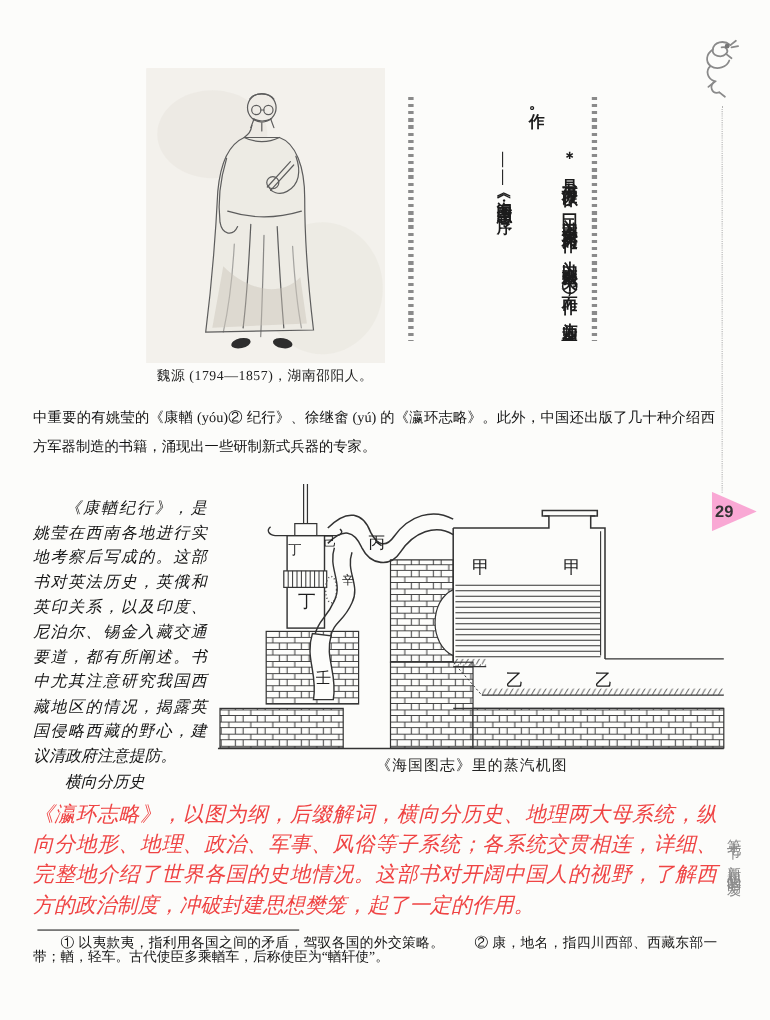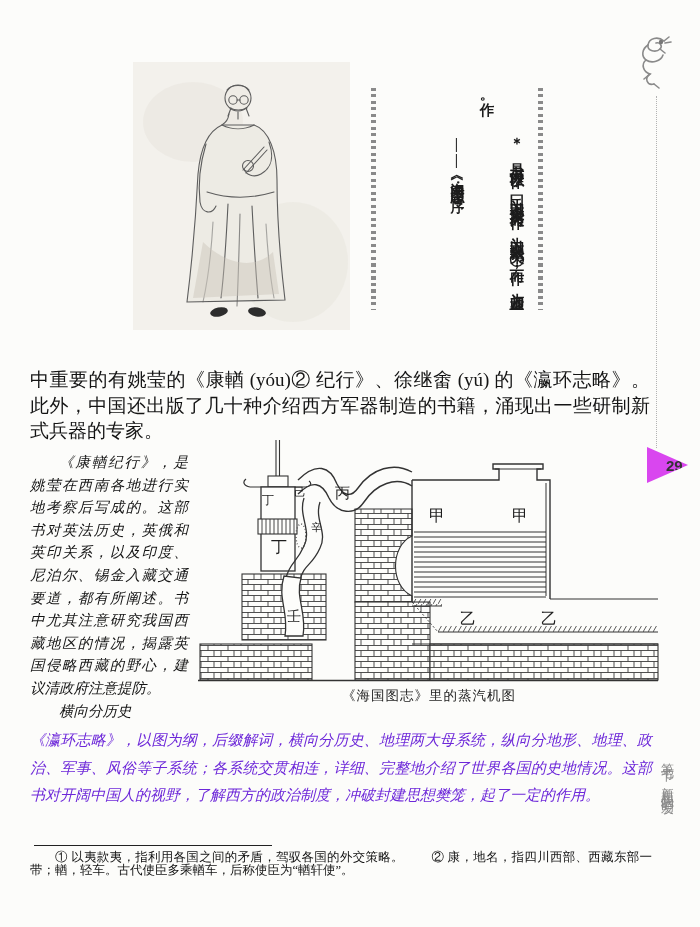--- a/index.html
+++ b/index.html
@@ -14,51 +14,51 @@
 
   
   .quote-box{position:absolute;left:371px;top:88px;width:172px;height:222px;display:flex;flex-direction:row;overflow:hidden;}
   .chain{width:5px;height:100%;background:repeating-linear-gradient(180deg,#8a8a8a 0 3px,transparent 3px 6.5px);}
   .quote-text-wrap{flex:1;height:100%;writing-mode:vertical-rl;-webkit-writing-mode:vertical-rl;
     padding:4px 6px;color:#1c1c1c;}
   .quote-main{font-size:14.5px;font-weight:600;letter-spacing:3px;line-height:30px;}
   .quote-source{font-size:14px;font-weight:600;letter-spacing:2px;line-height:30px;margin-top:46px;}
 
   
-  .para1{position:absolute;left:30px;top:367px;width:620px;font-size:19px;line-height:25.5px;
+  .para1{position:absolute;left:30px;top:367px;width:620px;font-size:13px;line-height:25.5px;
     color:#141414;text-align:justify;}
   .side-column{position:absolute;left:30px;top:431px;width:158px;font-size:14.5px;line-height:22.6px;
     color:#141414;text-align:justify;font-style:italic;margin-top:20px;}
   .side-column p{margin:0;}
   .side-column .indent{text-indent:2em;}
-  .block2{position:absolute;left:30px;top:727px;width:622px;font-size:15px;line-height:27.5px;
-    color:#6d28d9;text-align:justify;font-style:italic;}
+  .block2{position:absolute;left:30px;top:727px;width:622px;font-size:19px;line-height:27.5px;
+    color:#ef4444;text-align:justify;font-style:italic;}
   .block2 p{margin:0;}
   .block2 .indent{text-indent:2em;}
 
   
   .fn-rule{position:absolute;left:34px;top:845px;width:238px;border-top:1.5px solid #222;}
   .footnotes{position:absolute;left:30px;top:851px;width:622px;font-size:12.5px;line-height:13px;
     color:#141414;text-align:justify;}
   .footnotes p{margin:0;text-indent:2em;}
   .footnotes .fn-gap{margin-right:2.2em;}
 
   
   .diagram{position:absolute;left:198px;top:436px;width:462px;height:248px;}
   .diagram svg{display:block;width:100%;height:100%;}
   .diagram-caption{position:absolute;left:198px;top:687px;width:462px;text-align:center;
     font-size:13.5px;color:#222;letter-spacing:1px;}
 
   
   .dragon{position:absolute;left:634px;top:34px;width:42px;height:58px;}
   .dot-line{position:absolute;left:656px;top:96px;height:352px;width:0;border-left:1px dotted #b3b3b3;}
-  .page-num-tri{position:absolute;left:647px;top:447px;width:41px;height:36px;background:#d946ef;
+  .page-num-tri{position:absolute;left:647px;top:447px;width:41px;height:36px;background:#f9a8d4;
     clip-path:polygon(0 0,0 100%,100% 50%);display:flex;align-items:center;
     font-family:"Liberation Sans","DejaVu Sans",sans-serif;font-size:15px;font-weight:bold;color:#333;
-    padding-left:19px;box-sizing:border-box;}
+    padding-left:3px;box-sizing:border-box;}
   .side-label{position:absolute;left:658px;top:752px;height:150px;writing-mode:vertical-rl;
     -webkit-writing-mode:vertical-rl;font-family:"Liberation Sans","DejaVu Sans",sans-serif;
     font-size:13px;color:#8a8a8a;letter-spacing:3px;}
 </style>
 </head>
 <body>
 
 <div class="page">
 
   <div class="dragon">
@@ -115,20 +115,21 @@
         <path d="M80 160 C 78 196, 74 222, 70 240" stroke-opacity="0.5"></path>
         <path d="M133 162 C 135 196, 138 220, 141 236" stroke-opacity="0.5"></path>
       </g>
 
       <path d="M70 180 C 90 200, 120 210, 140 190 L 146 232 L 60 236 Z" fill="#c9c4b8" opacity="0.45"></path>
 
       <ellipse cx="86" cy="250" rx="9" ry="4.5" fill="#2d2d2d" transform="rotate(-12 86 250)"></ellipse>
       <ellipse cx="124" cy="250" rx="9" ry="4.5" fill="#2d2d2d" transform="rotate(10 124 250)"></ellipse>
     </svg>
   </div>
+  <div class="portrait-caption">魏源 (1794—1857)，湖南邵阳人。</div>
 
   <div class="quote-box">
     <div class="chain"></div>
     <div class="quote-text-wrap">
       <div class="quote-main">　　＊ 是书何以作？曰为以夷攻夷而作，为以夷款夷①而作，为师夷长技以制夷而作。</div>
       <div class="quote-source">——《海国图志·序》</div>
     </div>
     <div class="chain"></div>
   </div>
 

